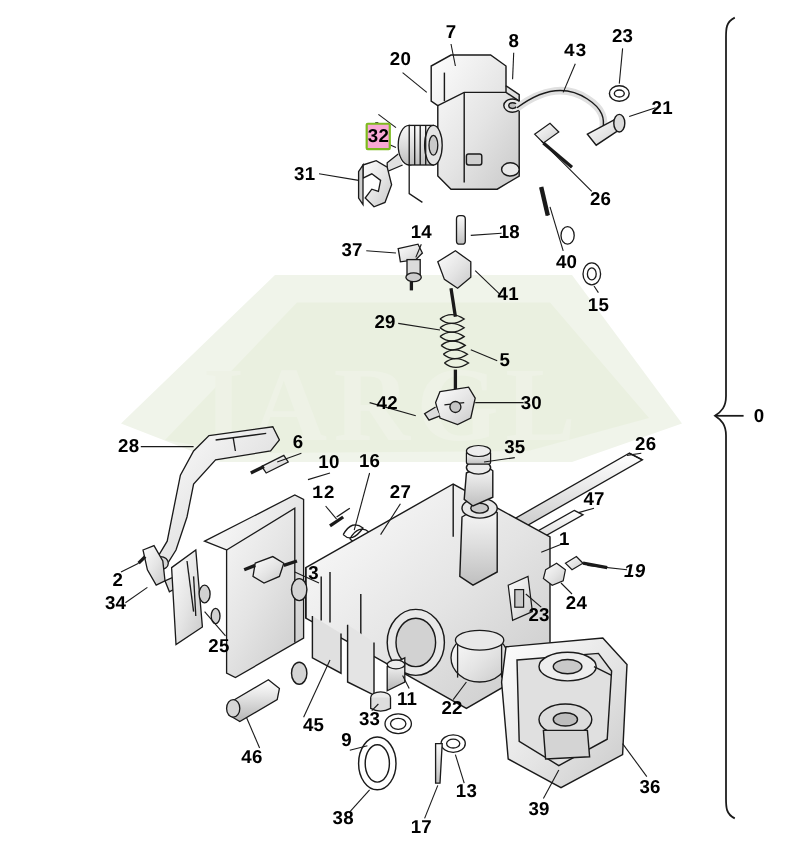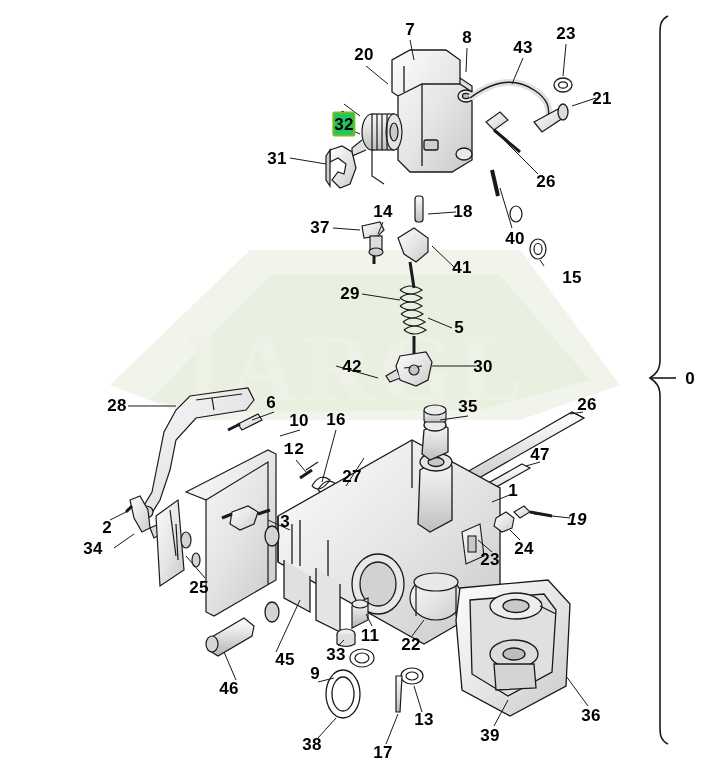--- a/index.html
+++ b/index.html
@@ -32,21 +32,21 @@
     color: #000000;
     line-height: 1;
     white-space: nowrap;
     transform: translate(-50%, -50%);
     letter-spacing: 0.2px;
   }
   .callout.highlighted {
     border: 2px solid #7dbb1e;
     padding: 2px 0;
     border-radius: 2px;
-    background: #22c55e;
+    background: #f9a8d4;
   }
   .watermark-text {
     font-family: "Liberation Serif", serif;
     font-size: 96px;
     font-weight: bold;
     fill: #eef2e6;
     letter-spacing: 6px;
   }
 </style>
 </head>
@@ -373,48 +373,48 @@
       <div class="callout" style="left: 459px; top: 327px;">5</div>
       <div class="callout" style="left: 271px; top: 402px;">6</div>
       <div class="callout" style="left: 410px; top: 29px;">7</div>
       <div class="callout" style="left: 467px; top: 37px;">8</div>
       <div class="callout" style="left: 315px; top: 673px;">9</div>
       <div class="callout" style="left: 299px; top: 420px;">10</div>
       <div class="callout" style="left: 370px; top: 635px;">11</div>
       <div class="callout" style="left: 294px; top: 449px; font-family: Liberation Mono, monospace;">12</div>
       <div class="callout" style="left: 424px; top: 719px;">13</div>
       <div class="callout" style="left: 383px; top: 211px;">14</div>
-      <div class="callout" style="left: 572px; top: 277px;">15</div>
+      <div class="callout" style="left: 544px; top: 277px;">15</div>
       <div class="callout" style="left: 336px; top: 419px;">16</div>
       <div class="callout" style="left: 383px; top: 752px;">17</div>
       <div class="callout" style="left: 463px; top: 211px;">18</div>
       <div class="callout" style="left: 577px; top: 519px; font-style: italic;">19</div>
       <div class="callout" style="left: 364px; top: 54px;">20</div>
       <div class="callout" style="left: 602px; top: 98px;">21</div>
       <div class="callout" style="left: 411px; top: 644px;">22</div>
       <div class="callout" style="left: 566px; top: 33px;">23</div>
       <div class="callout" style="left: 490px; top: 559px;">23</div>
       <div class="callout" style="left: 524px; top: 548px;">24</div>
       <div class="callout" style="left: 199px; top: 587px;">25</div>
       <div class="callout" style="left: 587px; top: 404px;">26</div>
-      <div class="callout" style="left: 352px; top: 447px; margin-top: 29px;">27</div>
+      <div class="callout" style="left: 364px; top: 447px;">27</div>
       <div class="callout" style="left: 117px; top: 405px;">28</div>
       <div class="callout" style="left: 350px; top: 293px;">29</div>
       <div class="callout" style="left: 483px; top: 366px;">30</div>
       <div class="callout" style="left: 277px; top: 158px;">31</div>
       <div class="callout highlighted" style="left: 344px; top: 124px; border-color: rgb(125, 187, 30);">32</div>
       <div class="callout" style="left: 336px; top: 654px;">33</div>
-      <div class="callout" style="left: 93px; top: 548px;">34</div>
+      <div class="callout" style="left: 105px; top: 548px;">34</div>
       <div class="callout" style="left: 468px; top: 406px;">35</div>
       <div class="callout" style="left: 591px; top: 715px;">36</div>
       <div class="callout" style="left: 320px; top: 227px;">37</div>
       <div class="callout" style="left: 312px; top: 744px;">38</div>
       <div class="callout" style="left: 490px; top: 735px;">39</div>
       <div class="callout" style="left: 515px; top: 238px;">40</div>
       <div class="callout" style="left: 462px; top: 267px;">41</div>
       <div class="callout" style="left: 324px; top: 366px; margin-left: 28px;">42</div>
-      <div class="callout" style="left: 523px; top: 47px;">43</div>
+      <div class="callout" style="left: 523px; top: 47px; font-family: Liberation Mono, monospace;">43</div>
       <div class="callout" style="left: 546px; top: 181px;">26</div>
       <div class="callout" style="left: 269px; top: 659px; margin-left: 16px;">45</div>
       <div class="callout" style="left: 229px; top: 688px;">46</div>
       <div class="callout" style="left: 540px; top: 454px;">47</div>
     </div>
 </div>
 
 </body></html>

